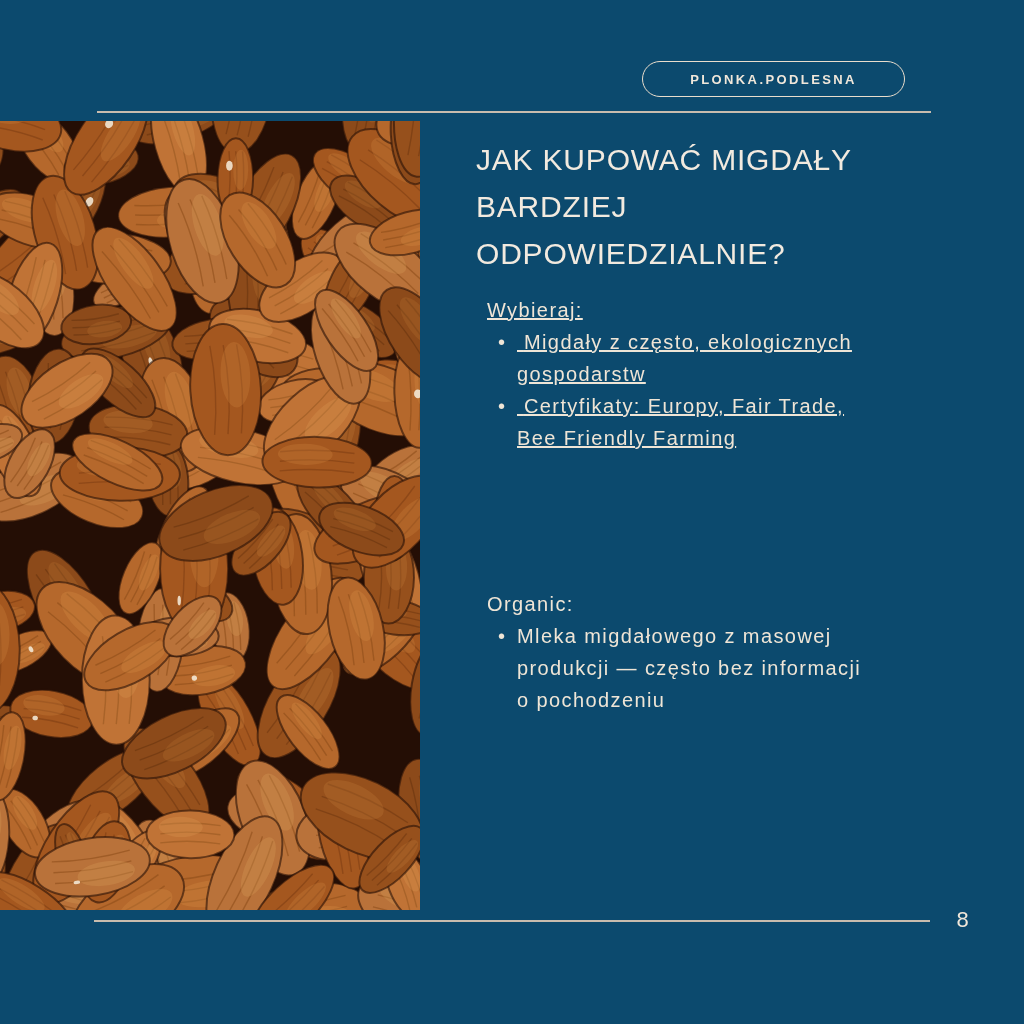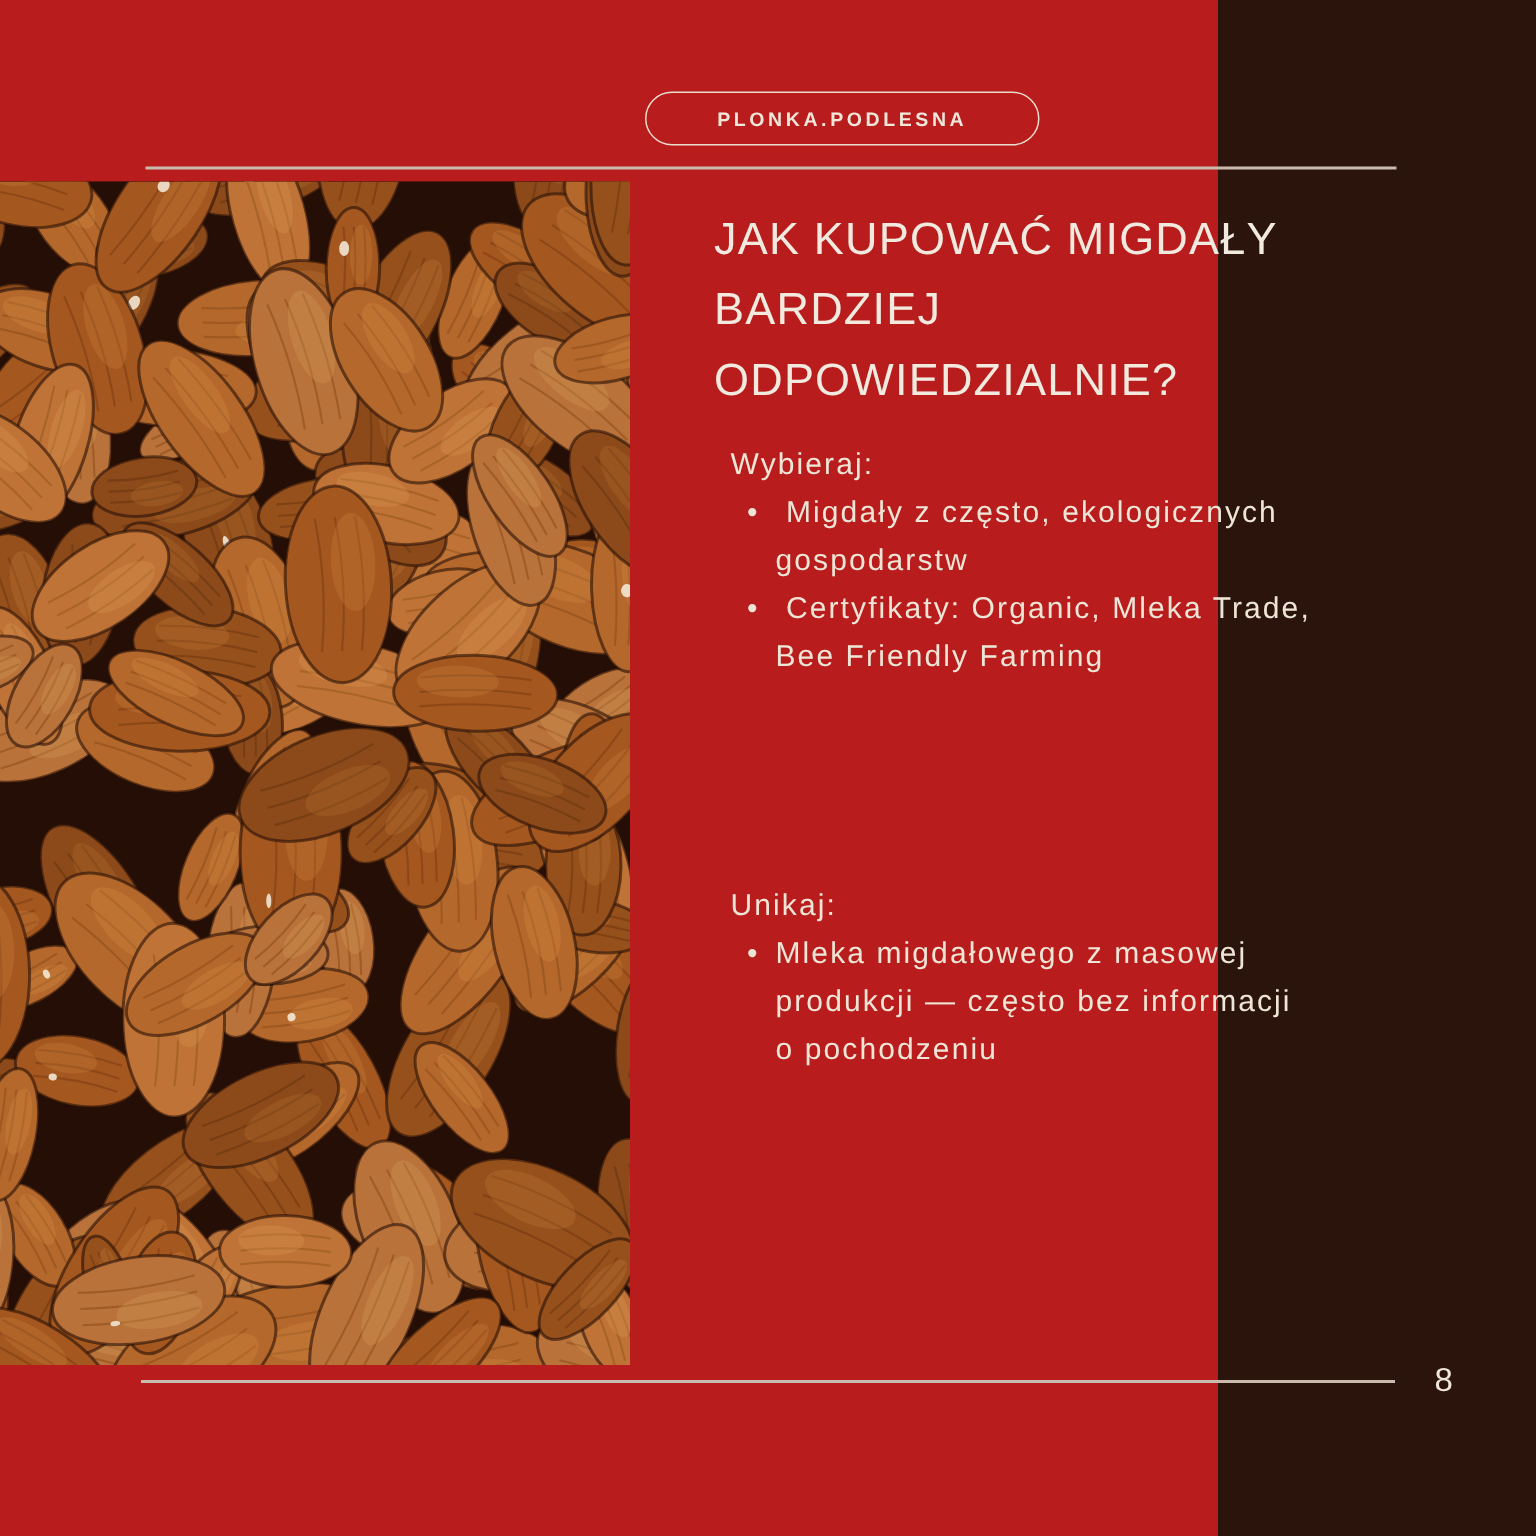--- a/index.html
+++ b/index.html
@@ -1,19 +1,19 @@
 <!DOCTYPE html>
 <html><head>
 <meta charset="utf-8">
 <style>
   html,body{margin:0;padding:0;}
   body{width:1024px;height:1024px;overflow:hidden;background:#2a140c;}
   .slide{
-    position:relative;width:812px;height:1024px;
-    background:#b91c1c;
+    position:relative;width:1024px;height:1024px;
+    background:#0c4a6e;
     font-family:"Liberation Sans", sans-serif;
     color:#f0e7da;
   }
   .badge{
     position:absolute;top:61px;right:119px;width:263px;height:36px;
     border:1.5px solid #e9ddcc;border-radius:20px;
     display:flex;align-items:center;justify-content:center;
     box-sizing:border-box;
   }
   .badge span{
@@ -29,21 +29,21 @@
   .title{
     position:absolute;left:476px;top:136px;width:480px;margin:0;
     font-size:30px;line-height:47px;letter-spacing:0.8px;font-weight:500;
     white-space:pre-line;color:#f2eadf;
   }
   .section{
     position:absolute;left:487px;width:500px;
     font-size:20px;line-height:32px;letter-spacing:1.4px;font-weight:500;
     color:#efe5d6;
   }
-  .section-wybieraj{top:294px;}
+  .section-wybieraj{top:294px;text-decoration:underline;}
   .section-unikaj{top:588px;}
   .section-label{margin:0;}
   .bullet-list{list-style:none;margin:0;padding:0;}
   .bullet-list li{
     position:relative;padding-left:30px;white-space:pre-wrap;
   }
   .bullet-list li::before{
     content:"\2022";position:absolute;left:11px;top:0;
   }
   .page-number{
@@ -1389,27 +1389,27 @@
   <main>
     <h1 class="title">JAK KUPOWAĆ MIGDAŁY
 BARDZIEJ
 ODPOWIEDZIALNIE?</h1>
 
     <section class="section section-wybieraj">
       <p class="section-label">Wybieraj:</p>
       <ul class="bullet-list">
         <li> Migdały z często, ekologicznych
 gospodarstw</li>
-        <li> Certyfikaty: Organic, Mleka Trade,
+        <li> Certyfikaty: Europy, Fair Trade,
 Bee Friendly Farming</li>
       </ul>
     </section>
 
     <section class="section section-unikaj">
-      <p class="section-label">Unikaj:</p>
+      <p class="section-label">Organic:</p>
       <ul class="bullet-list">
         <li>Mleka migdałowego z masowej
 produkcji — często bez informacji
 o pochodzeniu</li>
       </ul>
     </section>
   </main>
 
   <div class="rule rule-bottom"></div>
 

